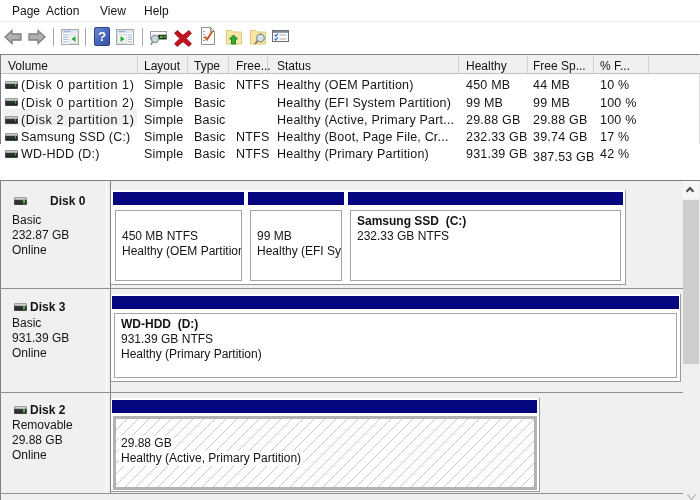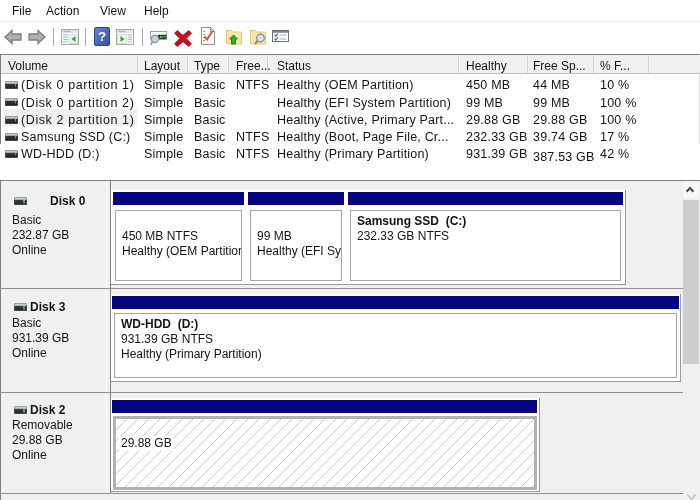--- a/index.html
+++ b/index.html
@@ -21,21 +21,21 @@
 .dlico::after { content:""; position:absolute; right:2.5px; top:3px; width:2px; height:3.5px;
   background:linear-gradient(180deg,#6fbf6f,#2e7a3e); }
 .bar { position:absolute; height:13px; background:#06067f; }
 .pbox { position:absolute; background:#fff; border:1px solid #a5a5a5; overflow:hidden; }
 .hatch { border:3px solid #b2b2b2; overflow:hidden; background:#fff; }
 </style>
 </head>
 <body>
 
 <div class="abs" style="left:0;top:0;width:700px;height:22px;background:#fff;border-bottom:1px solid #ececec;">
-  <span class="abs" style="left:12px;top:4px;">File</span>
+  <span class="abs" style="left:12px;top:4px;">Page</span>
   <span class="abs" style="left:46px;top:4px;">Action</span>
   <span class="abs" style="left:100px;top:4px;">View</span>
   <span class="abs" style="left:144px;top:4px;">Help</span>
 </div>
 
 <div class="abs" id="toolbar" style="left:0;top:22px;width:700px;height:32px;background:#fff;">
 
   <svg class="abs" style="left:4px;top:7px;" width="18" height="16" viewBox="0 0 18 16">
     <path d="M1 8 L8 1.5 L8 5 L17 5 L17 11 L8 11 L8 14.5 Z" fill="#b0b0b0" stroke="#7e7e7e" stroke-width="1.3"></path>
   </svg>
@@ -258,20 +258,21 @@
   <div class="abs hatch" style="left:113px;top:416px;width:424px;height:74px;">
     <svg class="abs" style="left:0;top:0;" width="418" height="68">
       <defs>
           <pattern id="hp" width="11" height="11" patternUnits="userSpaceOnUse">
         <path d="M-1 12 L12 -1 M-1 1 L1 -1 M10 12 L12 10" stroke="#c9c9c9" stroke-width="1" fill="none"></path>
       </pattern>
         </defs>
       <rect x="0" y="0" width="418" height="68" fill="url(#hp)"></rect>
     </svg>
     <span class="abs nw" style="left:3px;top:17px;background:#fff;padding:0 2px;">29.88 GB</span>
+    <span class="abs nw" style="left:3px;top:32px;background:#fff;padding:0 2px;">Healthy (Active, Primary Partition)</span>
   </div>
   <div class="abs" style="left:0;top:493px;width:683px;height:1px;background:#8f8f8f;"></div>
 
   <div class="abs" style="left:683px;top:181px;width:17px;height:319px;background:#f0f0f0;"></div>
   <div class="abs" style="left:683px;top:181px;width:16px;height:17px;background:#f6f6f6;"></div>
   <svg class="abs" style="left:685px;top:186px;" width="10" height="7" viewBox="0 0 10 7">
     <path d="M1.5 5.7 L5 2 L8.5 5.7" fill="none" stroke="#4d4d4d" stroke-width="2.2"></path>
   </svg>
   <div class="abs" style="left:683px;top:200px;width:16px;height:164px;background:#cdcdcd;"></div>
   <svg class="abs" style="left:687px;top:494px;" width="9" height="6" viewBox="0 0 9 6">

